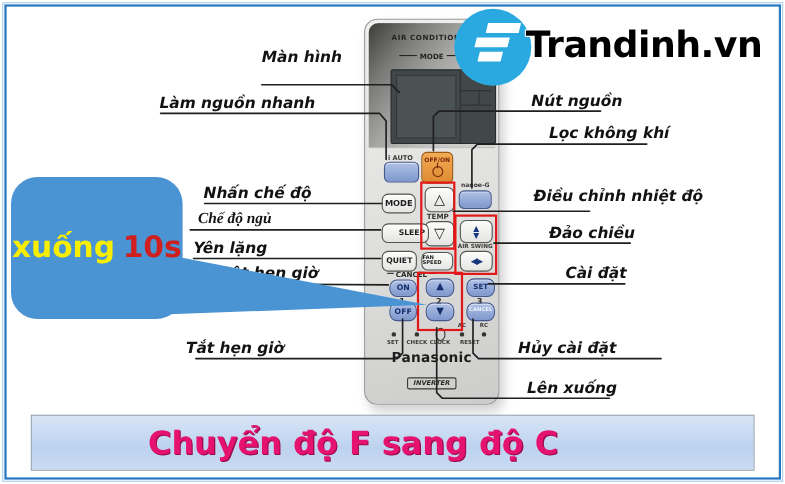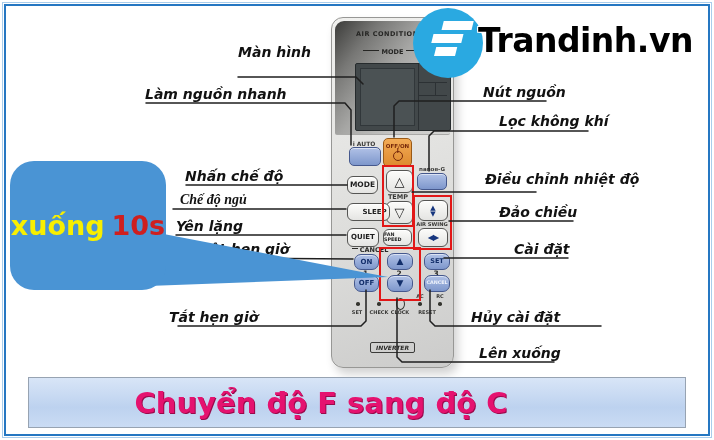--- a/index.html
+++ b/index.html
@@ -169,20 +169,21 @@
   <div class="dot" style="left:24px;top:284px;"></div>
   <div class="dot" style="left:45px;top:284px;"></div>
   <div class="clock-ring"></div>
   <div class="dot" style="left:86px;top:284px;"></div>
   <div class="dot" style="left:106px;top:284px;"></div>
   <div class="mini" style="left:17px;top:291px;width:16px;">SET</div>
   <div class="mini" style="left:37px;top:291px;width:20px;">CHECK</div>
   <div class="mini" style="left:58px;top:291px;width:20px;">CLOCK</div>
   <div class="mini" style="left:84px;top:291px;width:22px;">RESET</div>
 
+  <div class="brand">Panasonic</div>
   <div class="inverter-wrap"><span class="inverter">INVERTER</span></div>
 </div>
 
 <div class="redbox" style="left:382px;top:165px;width:28px;height:58px;"></div>
 <div class="redbox" style="left:413px;top:195px;width:35px;height:51px;"></div>
 <div class="redbox" style="left:379px;top:247px;width:38px;height:50px;"></div>
 
 <svg class="lines" width="714" height="440" viewBox="0 0 714 440">
   <g fill="none" stroke="#1f1f1f" stroke-width="1.5" stroke-linejoin="round" stroke-linecap="round">
     <polyline points="238,77 356,77 363,84"></polyline>

